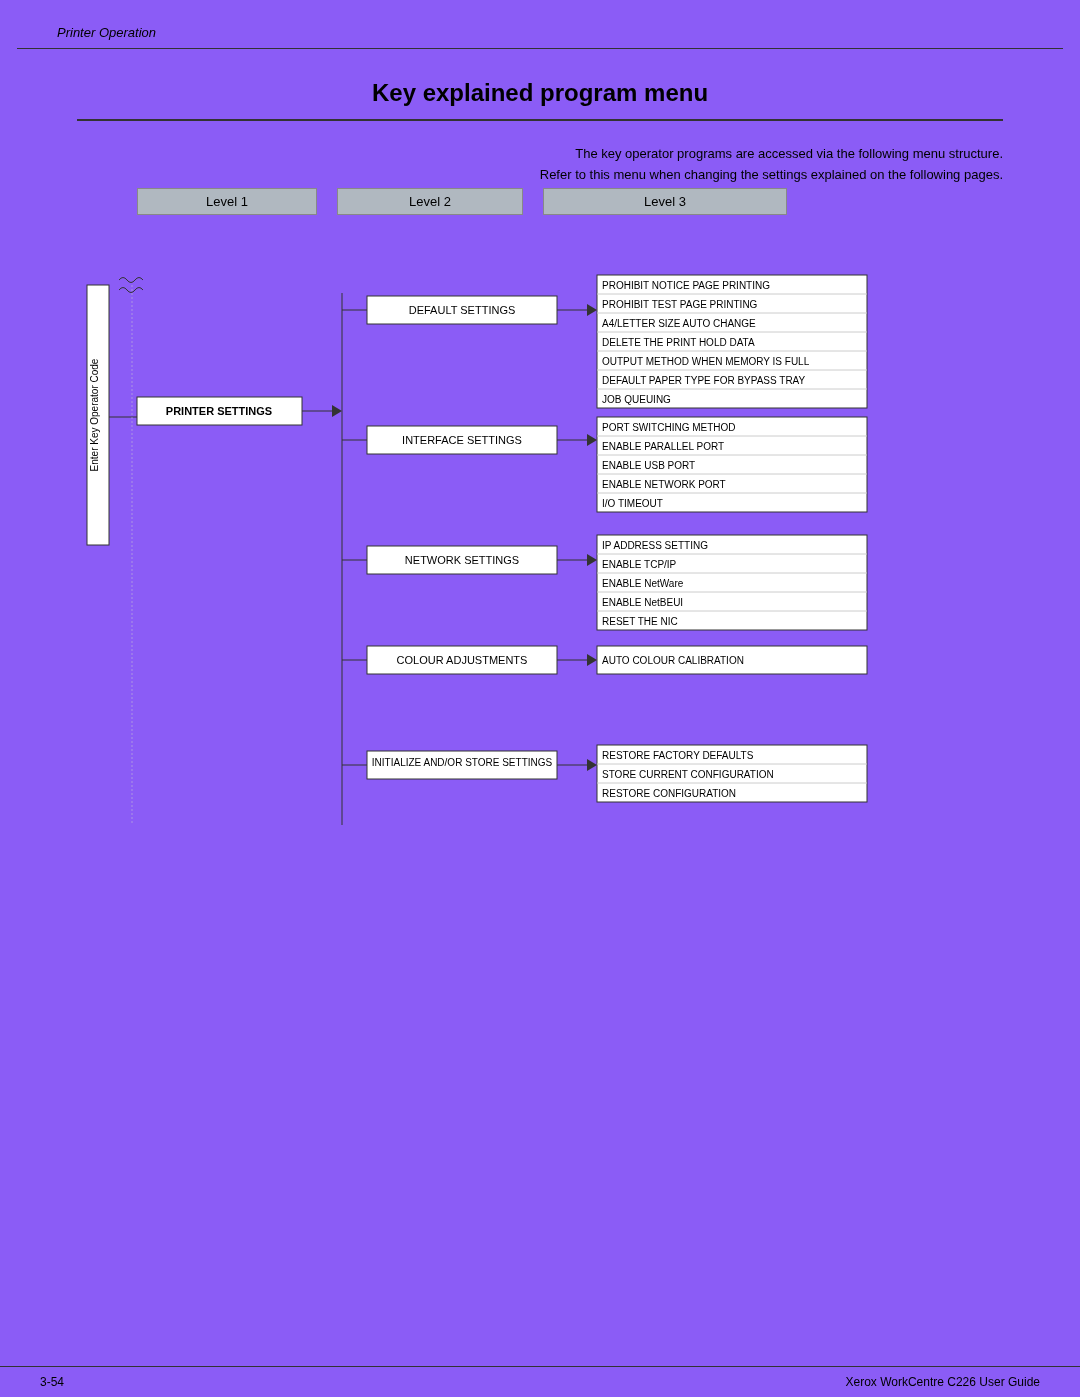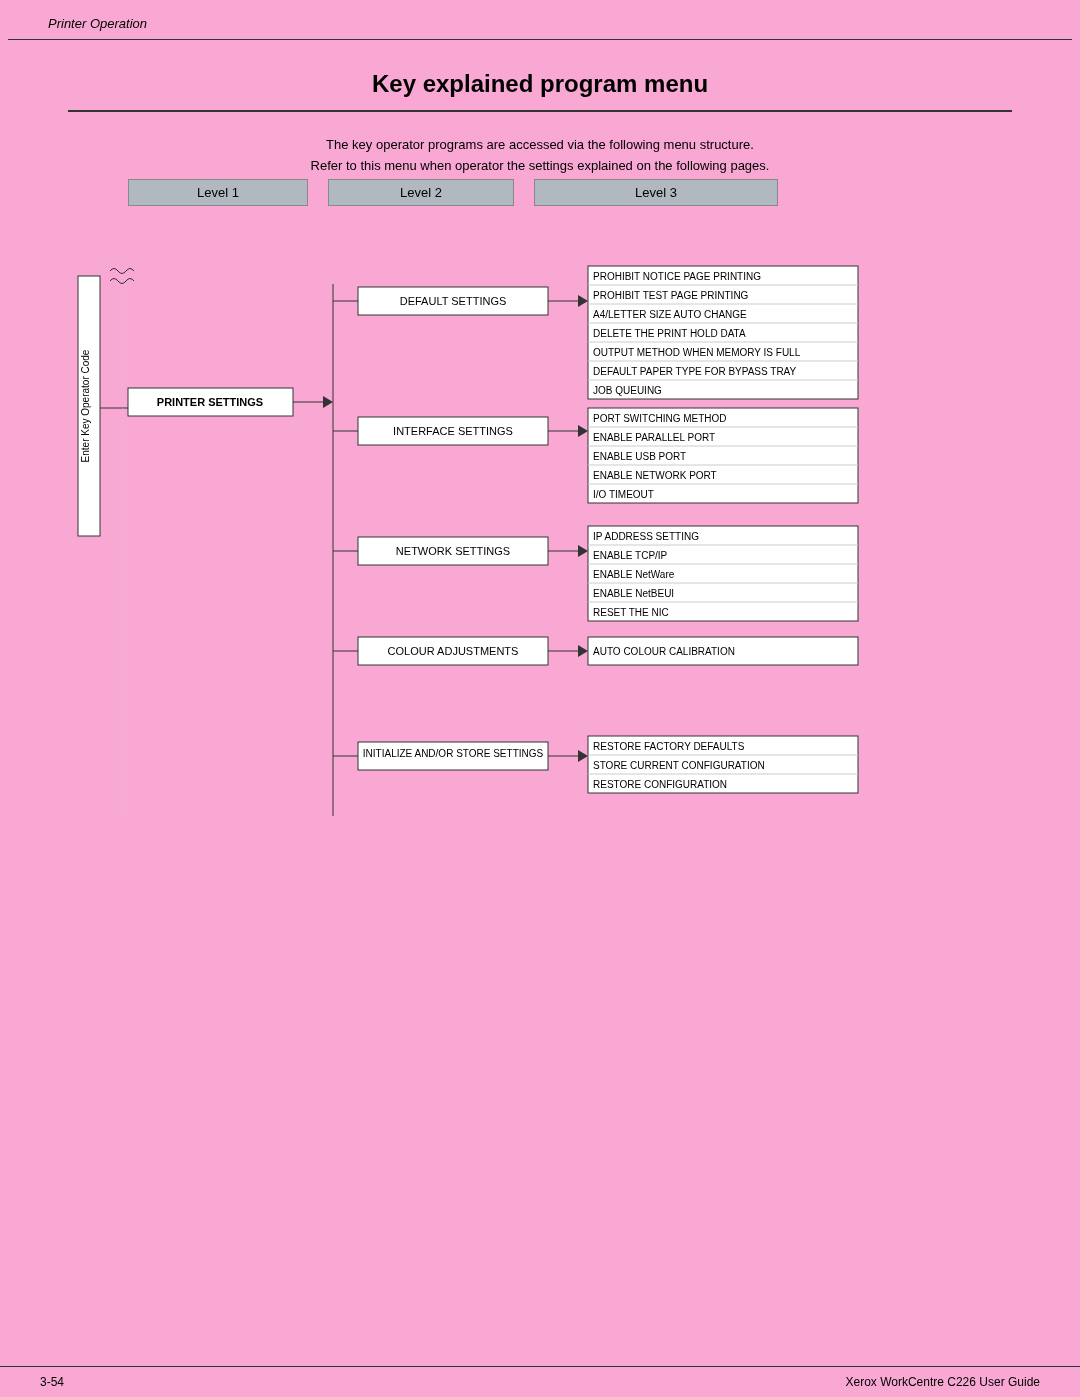--- a/index.html
+++ b/index.html
@@ -6,22 +6,22 @@
     body {
       font-family: Arial, sans-serif;
       background: #fff;
       width: 1080px;
       min-height: 1397px;
       position: relative;
     }
     .page {
       width: 1080px;
       min-height: 1397px;
-      background: #f9a8d4;
-      padding: 8px;
+      background: #8b5cf6;
+      padding: 17px;
       position: relative;
     }
     
     .header-bar {
       border-bottom: 1px solid #333;
       padding: 8px 40px;
       font-style: italic;
       font-size: 13px;
     }
     
@@ -30,21 +30,21 @@
     }
     .page-title {
       font-size: 24px;
       font-weight: bold;
       text-align: center;
       margin-bottom: 25px;
       border-bottom: 2px solid #333;
       padding-bottom: 12px;
     }
     .intro-text {
-      text-align: center;
+      text-align: right;
       font-size: 13px;
       margin-bottom: 6px;
     }
     
     .diagram-area {
       position: relative;
       margin-top: 20px;
       width: 100%;
     }
     
@@ -83,21 +83,21 @@
 
 <div class="page">
 
   <div class="header-bar">
     <span>Printer Operation</span>
   </div>
 
   <div class="main-content">
     <h1 class="page-title">Key explained program menu</h1>
     <p class="intro-text">The key operator programs are accessed via the following menu structure.</p>
-    <p class="intro-text">Refer to this menu when operator the settings explained on the following pages.</p>
+    <p class="intro-text">Refer to this menu when changing the settings explained on the following pages.</p>
 
     <div class="col-headers">
       <div class="col-header col-header-1">Level 1</div>
       <div class="col-header col-header-2">Level 2</div>
       <div class="col-header col-header-3">Level 3</div>
     </div>
 
     <div class="diagram-area">
       <svg width="960" height="660" style="display:block;">
 

